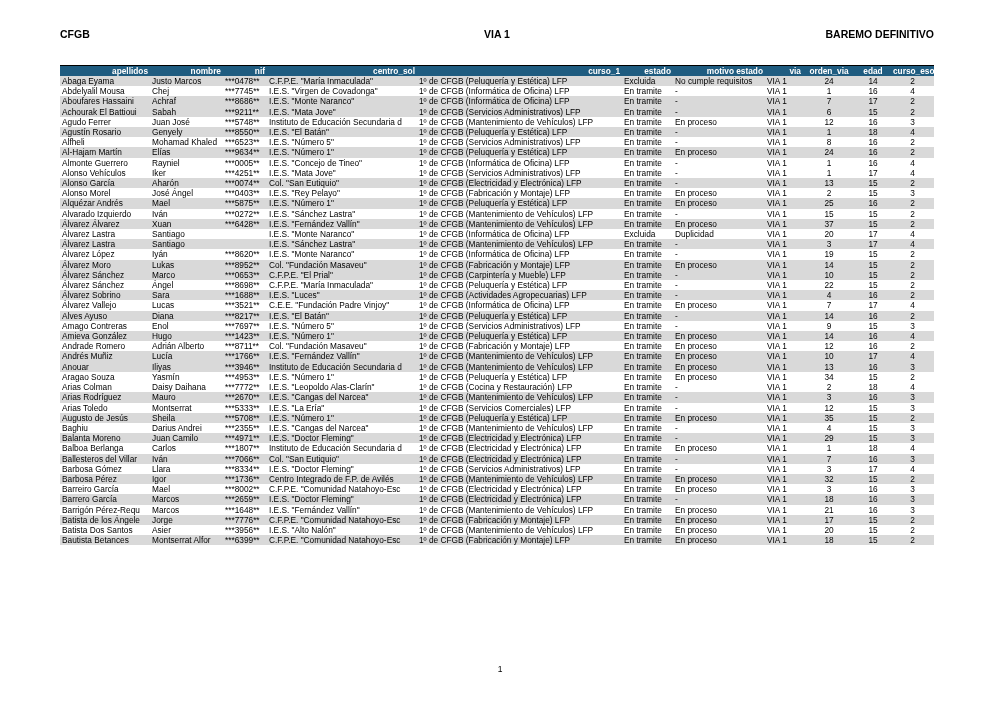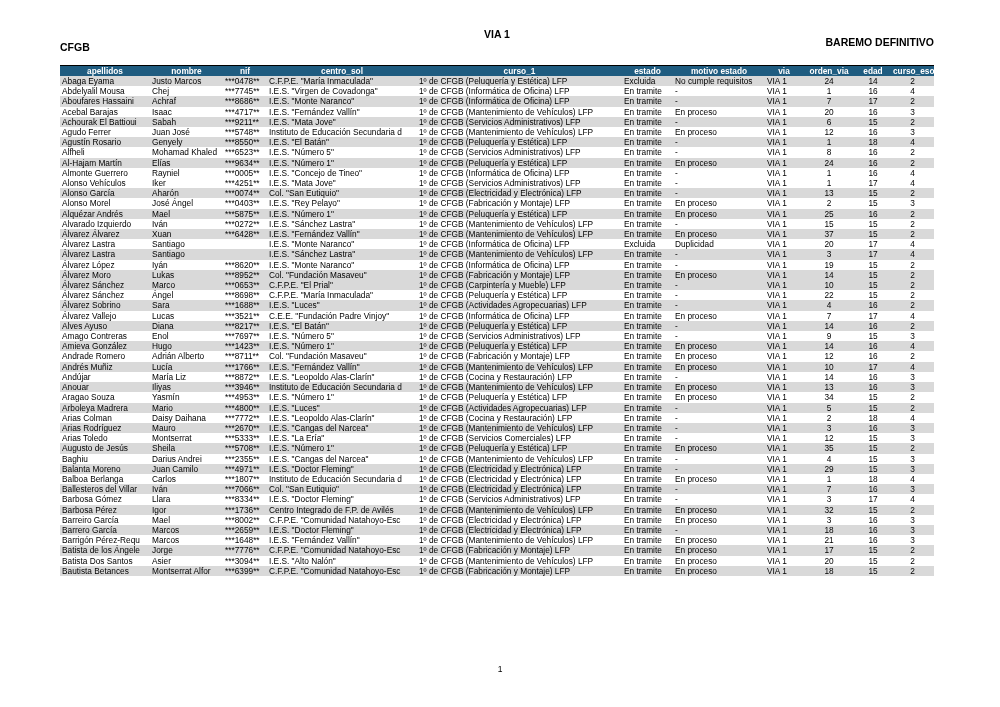--- a/index.html
+++ b/index.html
@@ -1,25 +1,25 @@
 <!DOCTYPE html>
 <html><head>
 <meta charset="utf-8">
 <style>
   html, body { margin:0; padding:0; background:#ffffff; }
   body { width:1000px; height:707px; position:relative; overflow:hidden;
          font-family:"Liberation Sans", sans-serif; color:#000; }
   .page-header { position:absolute; top:28px; left:60px; width:874px; height:14px;
          font-weight:bold; font-size:10.5px; }
-  .page-header .left { position:absolute; left:0; top:13px;text-align:right; }
+  .page-header .left { position:absolute; left:0; top:0;text-align:right; }
   .page-header .center { position:absolute; left:0; right:0; top:0; text-align:center; }
-  .page-header .right { position:absolute; right:0; top:8px;padding-left:48px; }
+  .page-header .right { position:absolute; right:0; top:0;padding-left:48px; }
   table { position:absolute; top:65px; left:60px; width:874px; border-collapse:collapse;
           table-layout:fixed; font-size:8.3px; }
-  th { background:#1f5c80; color:#fff; font-weight:bold; text-align:center;
+  th { background:#1f5c80; color:#fff; font-weight:bold; text-align:right;
        height:10px; padding:0 2px; line-height:10px; white-space:nowrap; overflow:hidden;
        border-top:1.5px solid #000; }
   td { height:10.2px; padding:0 2px; line-height:10.2px; white-space:nowrap; overflow:hidden; }
   tr.alt td { background:#d9d9d9; }
   td.num, th.num { text-align:center; }
   .page-number { position:absolute; top:664px; left:0; width:1000px; text-align:center;
          font-size:8.5px; }
 </style>
 </head>
 <body>
@@ -92,33 +92,20 @@
         <td>***8686**</td>
         <td>I.E.S. "Monte Naranco"</td>
         <td>1º de CFGB (Informática de Oficina) LFP</td>
         <td>En tramite</td>
         <td>-</td>
         <td>VIA 1</td>
         <td class="num">7</td>
         <td class="num">17</td>
         <td class="num">2</td>
       </tr>
-      <tr>
-        <td>Acebal Barajas</td>
-        <td>Isaac</td>
-        <td>***4717**</td>
-        <td>I.E.S. "Fernández Vallín"</td>
-        <td>1º de CFGB (Mantenimiento de Vehículos) LFP</td>
-        <td>En tramite</td>
-        <td>En proceso</td>
-        <td>VIA 1</td>
-        <td class="num">20</td>
-        <td class="num">16</td>
-        <td class="num">3</td>
-      </tr>
       <tr class="alt">
         <td>Achourak El Battioui</td>
         <td>Sabah</td>
         <td>***9211**</td>
         <td>I.E.S. "Mata Jove"</td>
         <td>1º de CFGB (Servicios Administrativos) LFP</td>
         <td>En tramite</td>
         <td>-</td>
         <td>VIA 1</td>
         <td class="num">6</td>
@@ -430,33 +417,20 @@
         <td>***1766**</td>
         <td>I.E.S. "Fernández Vallín"</td>
         <td>1º de CFGB (Mantenimiento de Vehículos) LFP</td>
         <td>En tramite</td>
         <td>En proceso</td>
         <td>VIA 1</td>
         <td class="num">10</td>
         <td class="num">17</td>
         <td class="num">4</td>
       </tr>
-      <tr>
-        <td>Andújar</td>
-        <td>María Liz</td>
-        <td>***8872**</td>
-        <td>I.E.S. "Leopoldo Alas-Clarín"</td>
-        <td>1º de CFGB (Cocina y Restauración) LFP</td>
-        <td>En tramite</td>
-        <td>-</td>
-        <td>VIA 1</td>
-        <td class="num">14</td>
-        <td class="num">16</td>
-        <td class="num">3</td>
-      </tr>
       <tr class="alt">
         <td>Anouar</td>
         <td>Iliyas</td>
         <td>***3946**</td>
         <td>Instituto de Educación Secundaria d</td>
         <td>1º de CFGB (Mantenimiento de Vehículos) LFP</td>
         <td>En tramite</td>
         <td>En proceso</td>
         <td>VIA 1</td>
         <td class="num">13</td>
@@ -466,33 +440,20 @@
       <tr>
         <td>Aragao Souza</td>
         <td>Yasmín</td>
         <td>***4953**</td>
         <td>I.E.S. "Número 1"</td>
         <td>1º de CFGB (Peluquería y Estética) LFP</td>
         <td>En tramite</td>
         <td>En proceso</td>
         <td>VIA 1</td>
         <td class="num">34</td>
-        <td class="num">15</td>
-        <td class="num">2</td>
-      </tr>
-      <tr class="alt">
-        <td>Arboleya Madrera</td>
-        <td>Mario</td>
-        <td>***4800**</td>
-        <td>I.E.S. "Luces"</td>
-        <td>1º de CFGB (Actividades Agropecuarias) LFP</td>
-        <td>En tramite</td>
-        <td>-</td>
-        <td>VIA 1</td>
-        <td class="num">5</td>
         <td class="num">15</td>
         <td class="num">2</td>
       </tr>
       <tr>
         <td>Arias Colman</td>
         <td>Daisy Daihana</td>
         <td>***7772**</td>
         <td>I.E.S. "Leopoldo Alas-Clarín"</td>
         <td>1º de CFGB (Cocina y Restauración) LFP</td>
         <td>En tramite</td>
@@ -667,21 +628,21 @@
         <td>En tramite</td>
         <td>En proceso</td>
         <td>VIA 1</td>
         <td class="num">17</td>
         <td class="num">15</td>
         <td class="num">2</td>
       </tr>
       <tr>
         <td>Batista Dos Santos</td>
         <td>Asier</td>
-        <td>***3094**</td>
+        <td>***3956**</td>
         <td>I.E.S. "Alto Nalón"</td>
         <td>1º de CFGB (Mantenimiento de Vehículos) LFP</td>
         <td>En tramite</td>
         <td>En proceso</td>
         <td>VIA 1</td>
         <td class="num">20</td>
         <td class="num">15</td>
         <td class="num">2</td>
       </tr>
       <tr class="alt">

